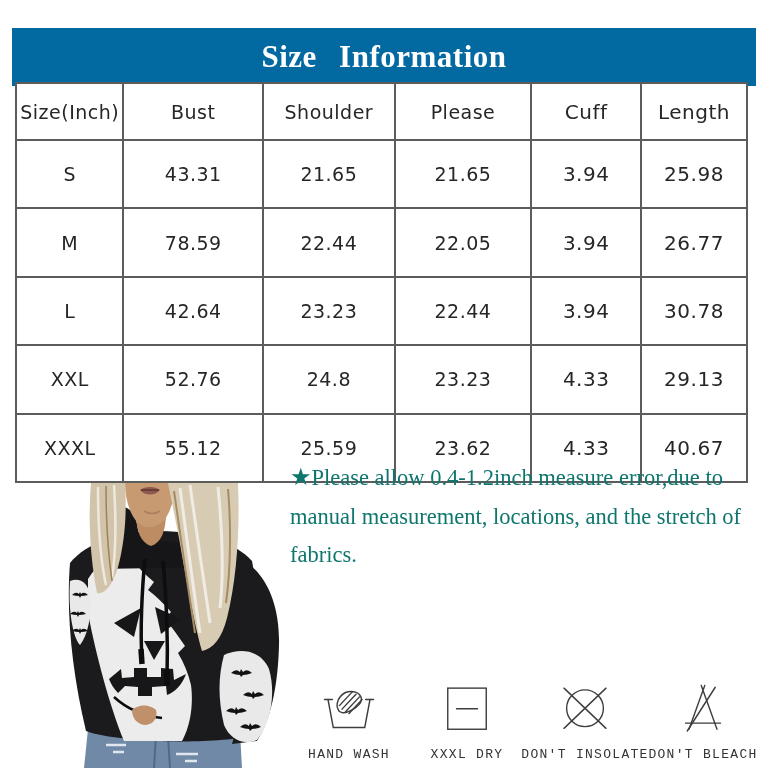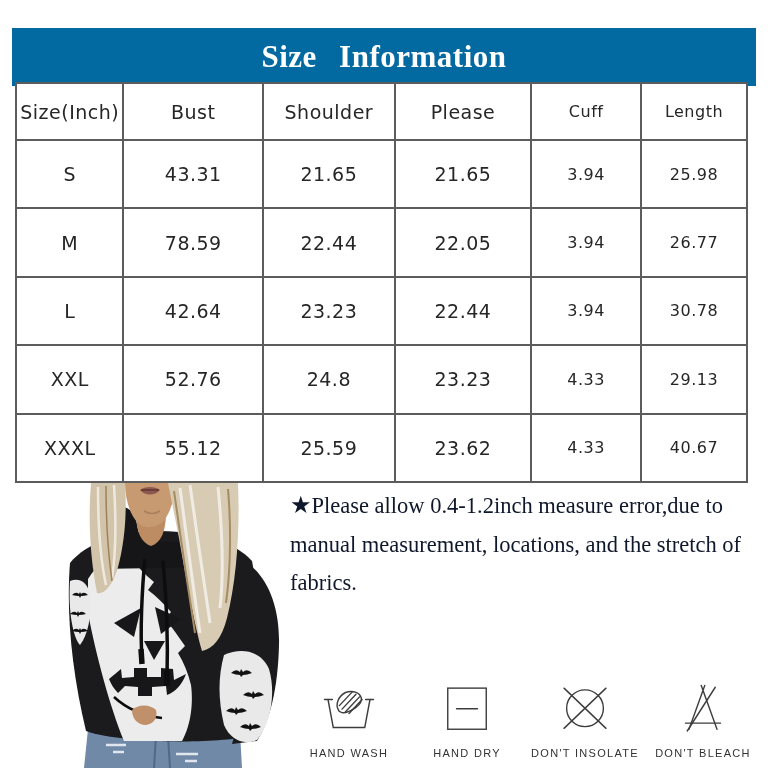--- a/index.html
+++ b/index.html
@@ -20,43 +20,43 @@
     position:absolute;left:15px;top:82px;width:733px;height:401px;
     border-collapse:collapse;table-layout:fixed;
     font-family:"DejaVu Sans",sans-serif;color:#262626;
   }
   .size-table th,.size-table td{
     border:2px solid #5c5c5c;text-align:center;vertical-align:middle;
     font-weight:normal;font-size:19px;letter-spacing:.5px;padding:0;
     background:#ffffff;
   }
   .size-table th{font-size:19px;}
-  .size-table th:nth-child(n+5),.size-table td:nth-child(n+5){font-size:16px;}
+  .size-table th:nth-child(n+5),.size-table td:nth-child(n+5){font-size:20px;}
   .size-table thead tr{height:57px;}
   .size-table tbody tr{height:57px;}
   
   .photo{position:absolute;left:28px;top:483px;width:264px;height:285px;}
   
   .notes{
-    position:absolute;left:290px;top:486px;width:478px;
+    position:absolute;left:290px;top:458px;width:478px;
     font-family:"Liberation Serif",serif;font-size:22.5px;line-height:38.5px;
-    color:#0f172a;
+    color:#0f766e;
   }
   .note{margin:0;}
   .note .star{font-size:24px;}
   
   .care{
     position:absolute;left:292px;top:682px;width:468px;height:84px;
     display:flex;justify-content:space-between;
   }
   .care-item{width:114px;display:flex;flex-direction:column;align-items:center;}
   .care-item svg{height:56px;width:62px;}
   .care-label{
-    margin-top:9px;font-size:11px;letter-spacing:1.3px;color:#333333;
-    font-family:Liberation Sans, sans-serif;white-space:nowrap;
+    margin-top:9px;font-size:13px;letter-spacing:1.3px;color:#333333;
+    font-family:Liberation Mono, monospace;white-space:nowrap;
   }
 </style>
 </head>
 <body>
 
 <div class="title-bar">
   <span>Size Information</span>
 </div>
 
 <table class="size-table">
@@ -191,21 +191,21 @@
       <path d="M24,31 L40,14 M28,34 L44,17 M32,36 L47,20 M21,27 L36,11"></path>
     </svg>
     <div class="care-label">HAND WASH</div>
   </div>
 
   <div class="care-item">
     <svg viewBox="0 0 64 64" fill="none" stroke="#3d3d3d" stroke-width="1.6" stroke-linecap="round">
       <rect x="10" y="7" width="44" height="47"></rect>
       <path d="M20,30.5 L44,30.5"></path>
     </svg>
-    <div class="care-label">HAND DRY</div>
+    <div class="care-label">XXXL DRY</div>
   </div>
 
   <div class="care-item">
     <svg viewBox="0 0 64 64" fill="none" stroke="#3d3d3d" stroke-width="1.6" stroke-linecap="round">
       <circle cx="32" cy="30" r="21"></circle>
       <path d="M8,7 L56,53 M56,7 L8,53"></path>
     </svg>
     <div class="care-label">DON'T INSOLATE</div>
   </div>
 

